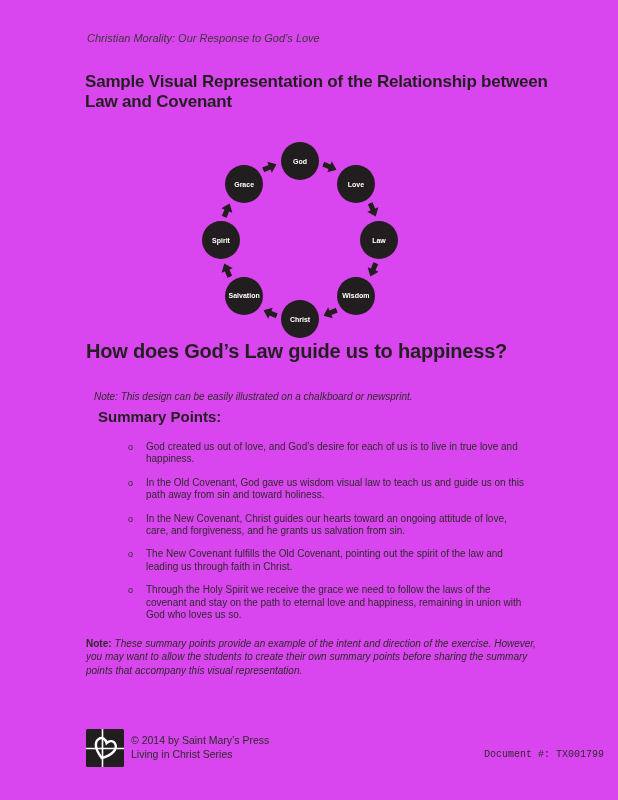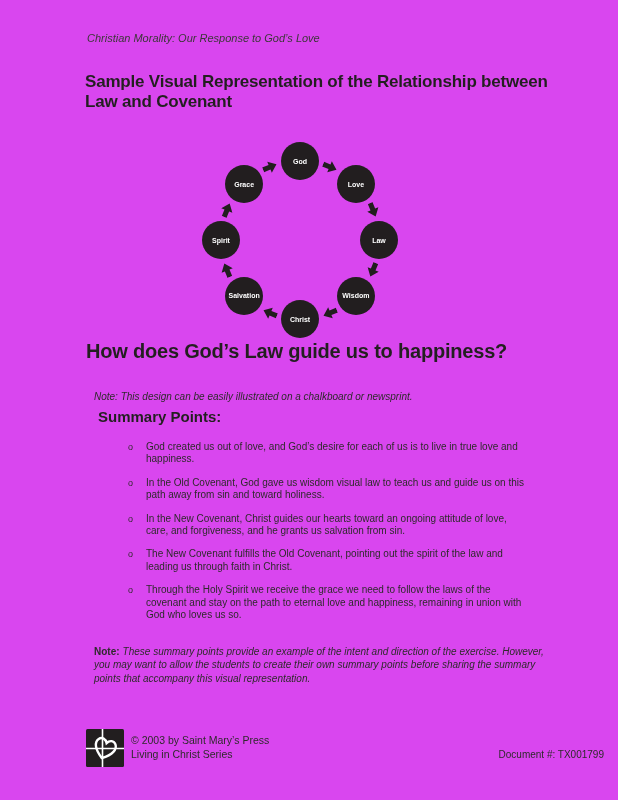--- a/index.html
+++ b/index.html
@@ -34,27 +34,27 @@
     position: absolute; left: 86px; top: 396px; margin: 12px;
     font-size: 15px; font-weight: bold; color: #231f20;
   }
   .bullets {
     position: absolute; left: 128px; top: 441px; width: 400px;
     margin: 0; padding: 0; list-style: none; font-size: 10px; line-height: 1.24;
   }
   .bullets li { display: flex; margin-bottom: 11px; }
   .bullets .marker { flex: none; width: 18px; font-size: 9px; line-height: 1.35; }
   .footnote {
-    position: absolute; left: 86px; top: 637px; width: 458px; margin: 8px;
+    position: absolute; left: 86px; top: 637px; width: 458px; margin: 0;
     font-size: 10px; line-height: 1.34; font-style: italic;
   }
   .footnote .label { font-style: normal; font-weight: bold; margin-right: 3px; }
   .footer-logo { position: absolute; left: 86px; top: 729px; width: 38px; height: 38px; }
   .footer-text { position: absolute; left: 131px; top: 733px; font-size: 10.5px; line-height: 1.35; }
-  .doc-number { position: absolute; left: 0; top: 749px; width: 604px; text-align: right; font-size: 10px; }
+  .doc-number { position: absolute; left: 0; top: 749px; width: 604px; text-align: right; font-size: 10px; font-family: Liberation Mono, monospace; }
 </style>
 </head>
 <body>
 
 <div class="page">
 
   <div class="doc-header">Christian Morality: Our Response to God’s Love</div>
 
   <h1 class="doc-title">Sample Visual Representation of the Relationship between Law and Covenant</h1>
 
@@ -129,19 +129,19 @@
       <rect x="0" y="0" width="38" height="38" rx="1.5" fill="#221e1f"></rect>
       <line x1="16.5" y1="0" x2="16.5" y2="38" stroke="#ffffff" stroke-width="1.6"></line>
       <line x1="0" y1="19.5" x2="38" y2="19.5" stroke="#ffffff" stroke-width="1.6"></line>
       <g transform="rotate(18 19 19)">
         <path d="M19 29.5 C9.5 23 7 16.5 10.2 12.3 C12.7 9.2 17 10 19 13.8 C21 10 25.3 9.2 27.8 12.3 C31 16.5 28.5 23 19 29.5 Z" fill="none" stroke="#ffffff" stroke-width="2.4"></path>
       </g>
     </svg>
   </div>
 
   <div class="footer-text">
-    <div>© 2003 by Saint Mary’s Press</div>
+    <div>© 2014 by Saint Mary’s Press</div>
     <div>Living in Christ Series</div>
   </div>
 
   <div class="doc-number">Document #: TX001799</div>
 
 </div>
 
 </body></html>

